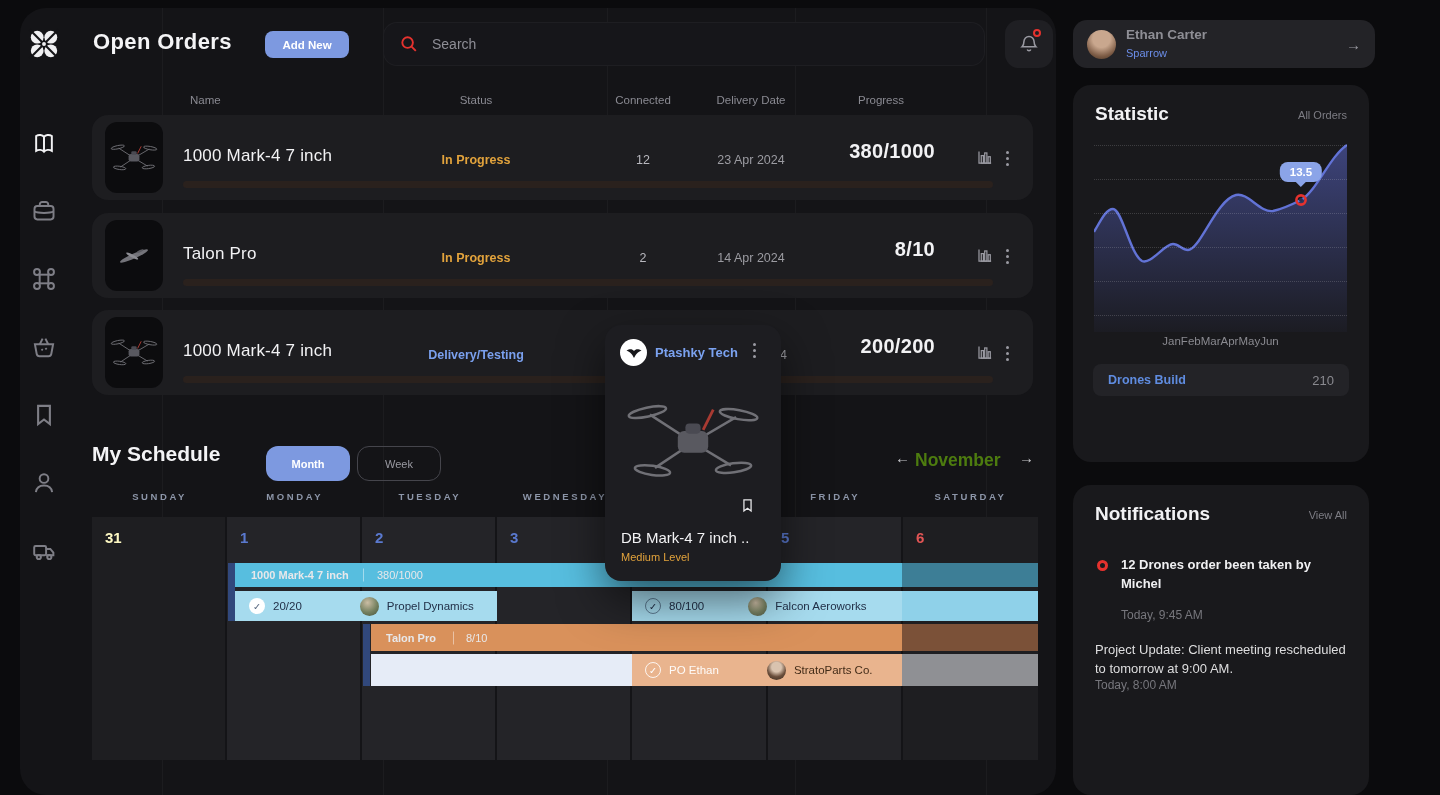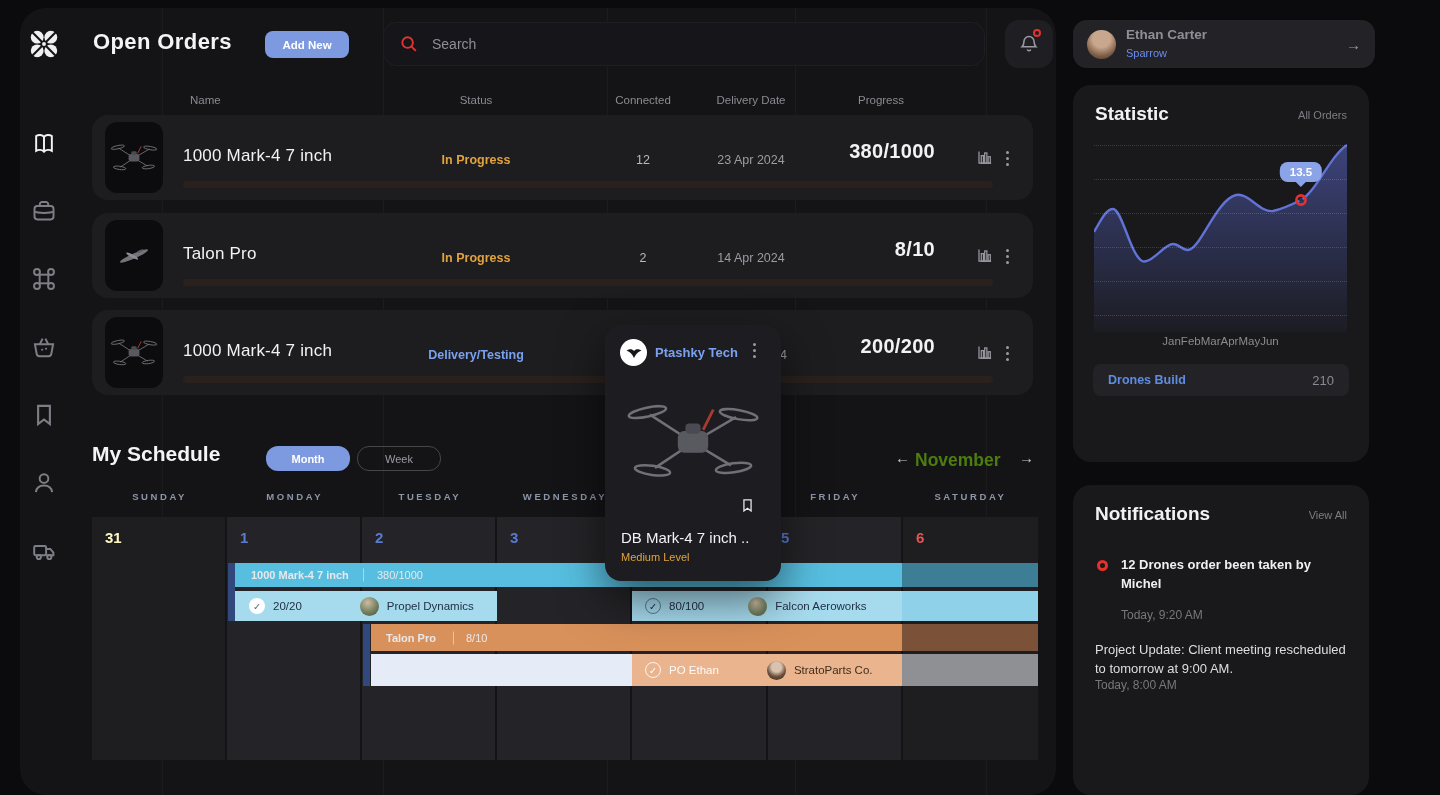--- a/index.html
+++ b/index.html
@@ -46,21 +46,21 @@
   .oicon{left:883px;top:33px;width:19px;height:19px;color:#9a9aa2;cursor:pointer}
   .vdots{display:flex;flex-direction:column;gap:3px;cursor:pointer}
   .vdots i{width:3px;height:3px;border-radius:50%;background:#9a9aa2}
   .orow .vdots{left:914px;top:36px}
   .obar{left:91px;top:66px;width:810px;height:7px;border-radius:4px;background:#2a211d;overflow:hidden}
   .ofill{height:100%;border-radius:4px;background:linear-gradient(90deg,#1792d2,#41bb55)}
   .ofill.green{background:linear-gradient(90deg,#25b93c,#2ed24a)}
 
   
   .sched-title{position:absolute;left:92px;top:442px;font-size:21px;font-weight:bold;color:#f4f4f6;z-index:3}
-  .btn-view{position:absolute;top:446px;width:84px;height:25px;border-radius:12px;font-size:11px;font-family:inherit;z-index:3;cursor:pointer}
+  .btn-view{position:absolute;top:446px;width:84px;height:35px;border-radius:12px;font-size:11px;font-family:inherit;z-index:3;cursor:pointer}
   .btn-month{left:266px;background:#7d99e0;border:none;color:#fff;font-weight:bold}
   .btn-week{left:357px;background:transparent;border:1px solid #45454c;color:#9a9aa2}
   .mnav{position:absolute;z-index:3;color:#c8c8cc;font-size:15px;cursor:pointer}
   .mlabel{position:absolute;left:915px;top:450px;font-size:17.5px;font-weight:bold;color:#4d7c0f;z-index:3}
   .dayrow{position:absolute;left:92px;top:491px;width:946px;display:flex;z-index:3}
   .dayrow span{flex:1;text-align:center;font-size:9.5px;font-weight:bold;letter-spacing:2.6px;color:#8d96a9}
   .cal{position:absolute;left:92px;top:517px;width:946px;height:243px;z-index:2}
   .ccell{position:absolute;top:0;height:243px;background:#242428;cursor:pointer}
   .ccell.dim{background:#1e1e21}
   .cdate{position:absolute;top:12px;left:13px;font-size:15px;font-weight:bold}
@@ -502,18 +502,18 @@
       <span class="sl">Drones Build</span>
       <span class="sv">210</span>
     </div>
   </div>
 
   <div class="rcard" style="top:485px;height:310px">
     <span class="rtitle">Notifications</span>
     <span class="rlink">View All</span>
     <span class="nring" style="left:24px;top:75px"></span>
     <span class="ntitle" style="left:48px;top:71px;width:222px">12 Drones order been taken by Michel</span>
-    <span class="ntime" style="left:48px;top:123px">Today, 9:20 AM</span>
+    <span class="ntime" style="left:48px;top:123px">Today, 9:45 AM</span>
     <span class="nbody" style="left:22px;top:156px;width:252px">Project Update: Client meeting rescheduled to tomorrow at 9:00 AM.</span>
     <span class="ntime" style="left:22px;top:193px">Today, 8:00 AM</span>
   </div>
 
 </div>
 
 </body></html>

